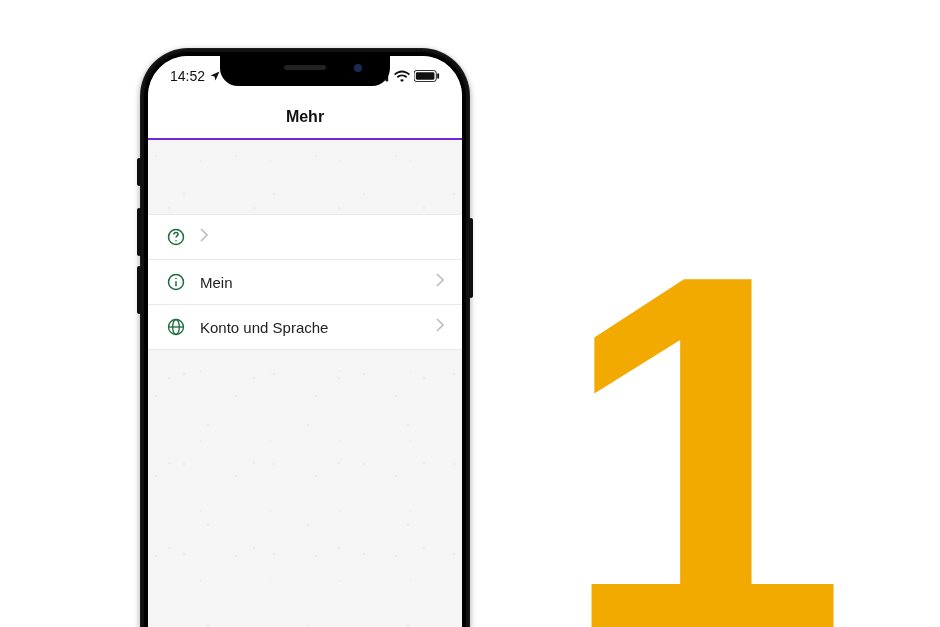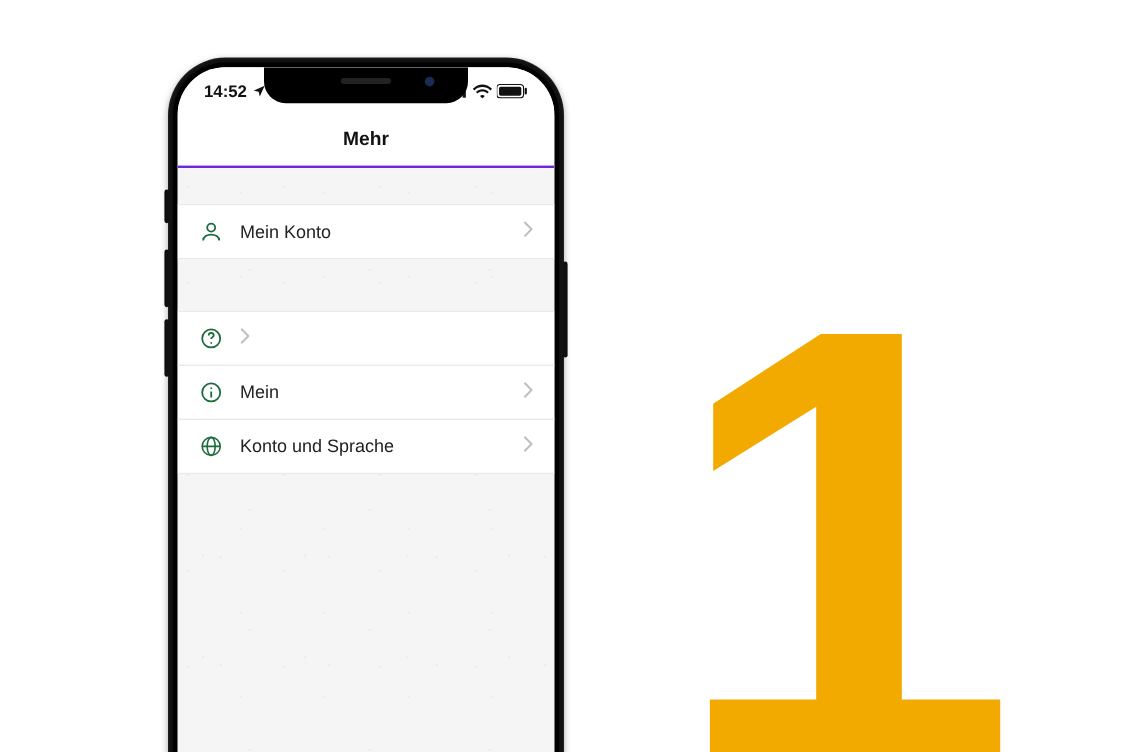--- a/index.html
+++ b/index.html
@@ -82,21 +82,21 @@
   }
 
   .statusbar {
     position: relative;
     height: 40px;
     display: flex;
     align-items: center;
     justify-content: space-between;
     padding: 0 22px;
     font-size: 14px;
-    font-weight: 700;
+    font-weight: 400;
     color: #111;
     z-index: 3;
     background: #fff;
   }
   .status-left { display: flex; align-items: center; gap: 4px; }
   .status-right { display: flex; align-items: center; gap: 4px; }
   .signal svg, .wifi svg, .battery svg, .loc svg { display: block; }
 
   .navbar {
     height: 44px;
@@ -220,34 +220,20 @@
         <div class="navbar">
           <span>Mehr</span>
         </div>
 
         <div class="content">
           <div class="pattern"></div>
 
           <div class="section">
             <div class="gap"></div>
 
-            <div class="row">
-              <span class="icon">
-                <svg width="20" height="20" viewBox="0 0 24 24" fill="none" stroke="currentColor" stroke-width="1.8">
-                  <circle cx="12" cy="8" r="4"></circle>
-                  <path d="M4 21c0-4 4-6 8-6s8 2 8 6"></path>
-                </svg>
-              </span>
-              <span class="label">Mein Konto</span>
-              <span class="chev">
-                <svg width="8" height="14" viewBox="0 0 8 14">
-                    <path fill="none" stroke="currentColor" stroke-width="1.6" d="M1 1l6 6-6 6"></path>
-                  </svg>
-              </span>
-            </div>
 
             <div class="gap2"></div>
 
             <div class="row">
               <span class="icon">
                 <svg width="20" height="20" viewBox="0 0 24 24" fill="none" stroke="currentColor" stroke-width="1.8">
                   <circle cx="12" cy="12" r="9"></circle>
                   <path d="M9.5 9a2.5 2.5 0 115 0c0 1.5-2.5 2-2.5 3.5"></path>
                   <circle cx="12" cy="16.5" r="0.9" fill="currentColor" stroke="none"></circle>
                 </svg>

